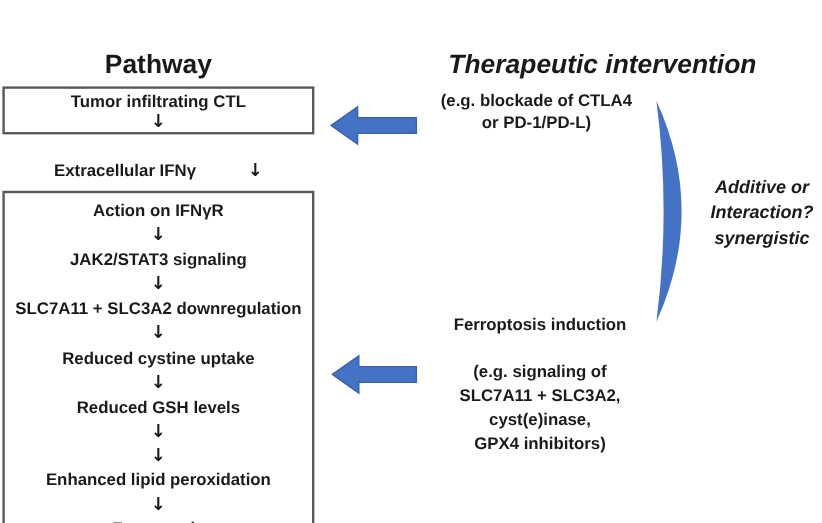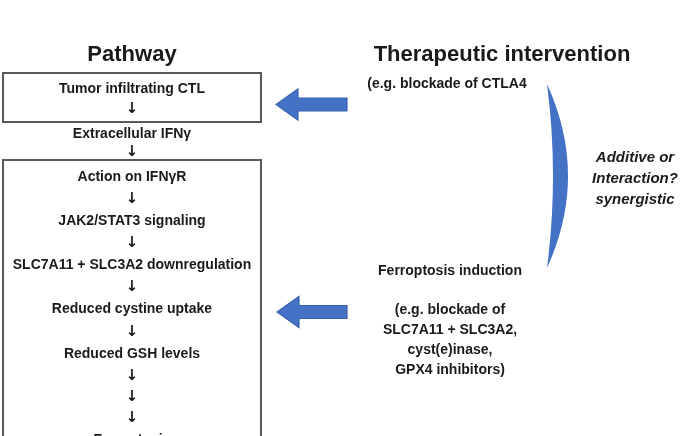--- a/index.html
+++ b/index.html
@@ -4,31 +4,31 @@
 <style>
   html, body { margin: 0; padding: 0; background: #fff; }
   .canvas {
     position: relative; width: 685px; height: 436px; background: #fff;
     font-family: "Liberation Sans", sans-serif; font-weight: 700; color: #1a1a1a;
     overflow: hidden;
     margin-top: 40px;
   }
   .col-header { position: absolute; top: 0; text-align: center; font-size: 22px; line-height: 28px; }
   .pathway-header { left: 2px; width: 260px; }
-  .therapy-header { left: 342px; width: 320px; }
+  .therapy-header { left: 342px; width: 320px; font-style: italic; }
   .pathway-box {
     position: absolute; left: 2px; width: 260px; border: 2.5px solid #595959;
     box-sizing: border-box; background: #fff;
     display: flex; flex-direction: column; align-items: center; justify-content: space-evenly;
   }
-  .box-top  { top: 32px;  height: 51px; }
+  .box-top  { top: 32px;  height: 40px; }
   .box-main { top: 119px; height: 297px; }
   .between-steps {
     position: absolute; left: 2px; top: 83px; width: 260px; height: 37px;
-    display: flex; flex-direction: column; align-items: center; justify-content: space-evenly;
+    display: flex; flex-direction: row; align-items: center; justify-content: space-evenly;
   }
   .step-label { font-size: 14px; line-height: 16px; white-space: nowrap; }
   .down-arrow {
     font-family: "DejaVu Sans", sans-serif; font-weight: 700;
     font-size: 15px; line-height: 14px;
   }
   .text-block { position: absolute; text-align: center; font-size: 14px; line-height: 19px; }
   .immuno-block { left: 352px; top: 34px; width: 190px; }
   .ferro-block  { left: 360px; top: 221px; width: 180px; }
   .ferro-lines  { margin-top: 19px; line-height: 20px; }
@@ -61,44 +61,46 @@
       <div class="down-arrow">↓</div>
       <div class="step-label">JAK2/STAT3 signaling</div>
       <div class="down-arrow">↓</div>
       <div class="step-label">SLC7A11 + SLC3A2 downregulation</div>
       <div class="down-arrow">↓</div>
       <div class="step-label">Reduced cystine uptake</div>
       <div class="down-arrow">↓</div>
       <div class="step-label">Reduced GSH levels</div>
       <div class="down-arrow">↓</div>
       <div class="down-arrow">↓</div>
+      <div class="step-label">Enhanced lipid peroxidation</div>
       <div class="down-arrow">↓</div>
       <div class="step-label">Ferroptosis</div>
     </div>
 
   <svg class="block-arrow arrow-top" width="73" height="35" viewBox="0 0 73 35">
     <polygon points="1,17.5 23,2 23,11 72,11 72,24 23,24 23,33" stroke="#3A62AE" stroke-width="1.2" fill="#4472C4"></polygon>
   </svg>
 
   <svg class="block-arrow arrow-bottom" width="72" height="36" viewBox="0 0 72 36">
     <polygon points="1,18 23,2.5 23,11.5 71,11.5 71,24.5 23,24.5 23,33.5" stroke="#3A62AE" stroke-width="1.2" fill="#4472C4"></polygon>
   </svg>
 
   <svg class="crescent" width="45" height="192" viewBox="0 0 45 192">
     <path d="M 12 4 Q 54 96 12 188 Q 24 96 12 4 Z" fill="#4472C4"></path>
   </svg>
 
   <div class="text-block immuno-block">
       <div>(e.g. blockade of CTLA4</div>
+      <div>or PD-1/PD-L)</div>
     </div>
 
   <div class="text-block ferro-block">
     <div>Ferroptosis induction</div>
     <div class="ferro-lines">
-        <div>(e.g. blockade of</div>
+        <div>(e.g. signaling of</div>
         <div>SLC7A11 + SLC3A2,</div>
         <div>cyst(e)inase,</div>
         <div>GPX4 inhibitors)</div>
       </div>
   </div>
 
   <div class="text-block interaction-block">
       <div>Additive or</div>
       <div>Interaction?</div>
       <div>synergistic</div>

